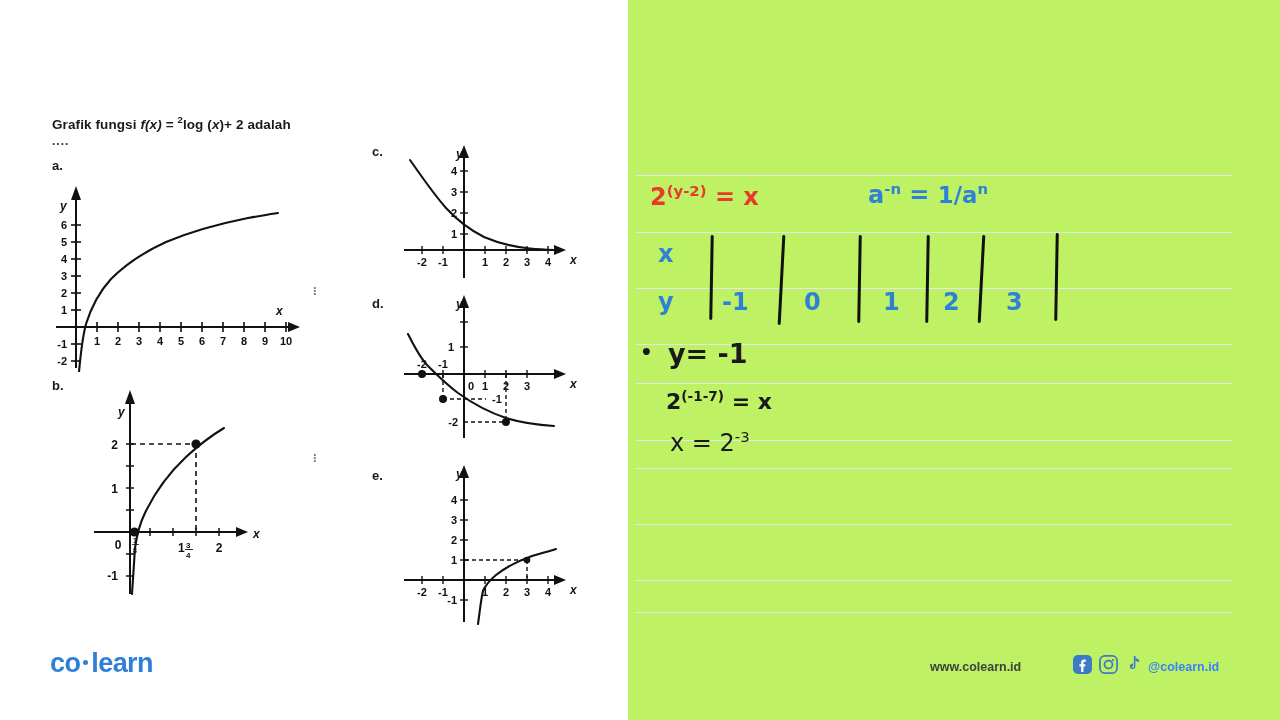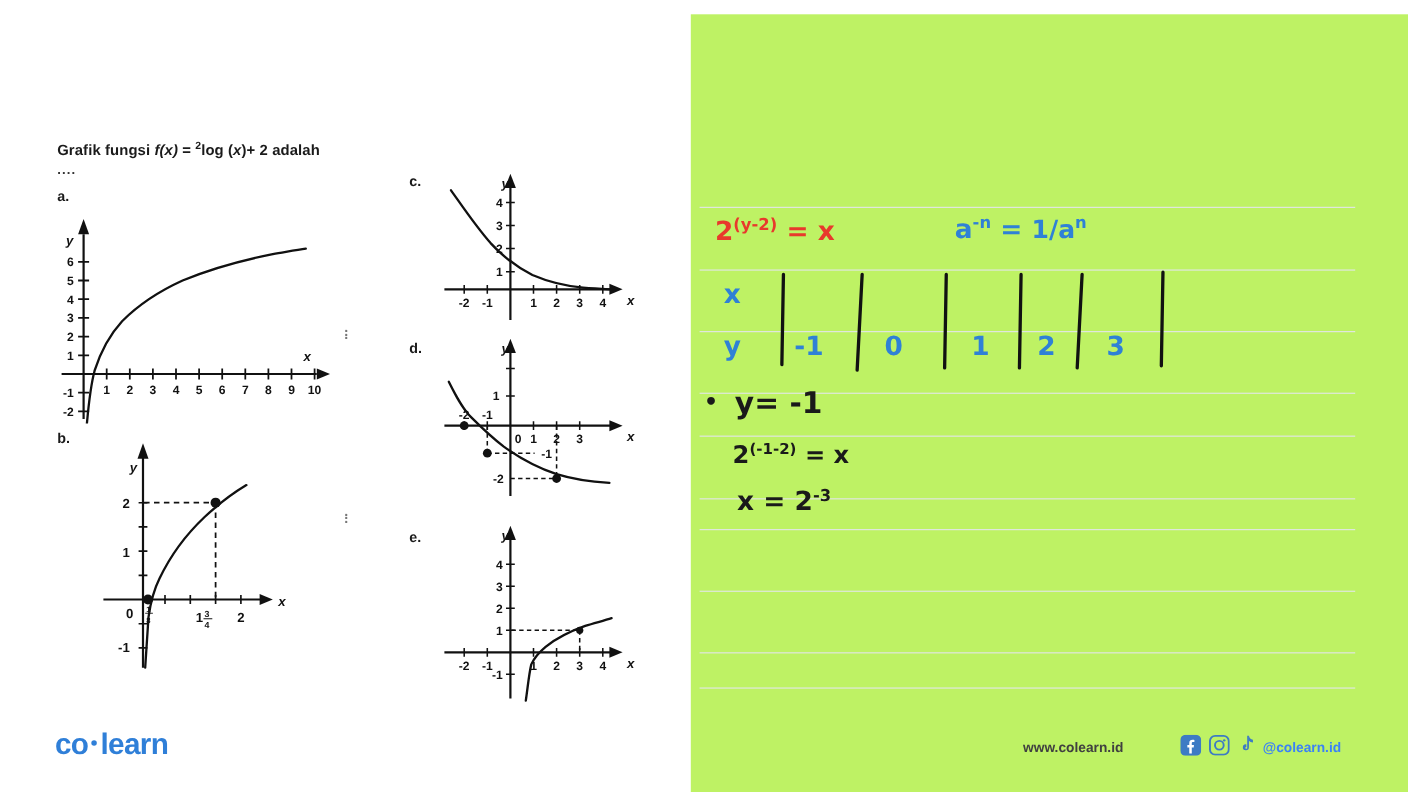--- a/index.html
+++ b/index.html
@@ -4,21 +4,21 @@
 <style>
   html,body{margin:0;padding:0;}
   body{
     width:1280px;height:720px;
     background:#ffffff;
     font-family:"Liberation Sans", sans-serif;
     color:#111;
     overflow:hidden;
     position:relative;
   }
-  .page{position:absolute;inset:0;margin-top:13px;}
+  .page{position:absolute;inset:0;}
 
   
   .worksheet{position:absolute;left:0;top:0;width:628px;height:720px;background:#fff;}
 
   .question{
     position:absolute;left:52px;top:114px;width:420px;
     font-size:13.5px;font-weight:600;letter-spacing:.1px;color:#1a1a1a;
   }
   .question .ital{font-style:italic;}
   .question sup{font-size:9.5px;vertical-align:super;}
@@ -355,24 +355,24 @@
     <div class="hw hw-blue" style="left:94px;top:288px;font-size:24px;font-weight:700;">-1</div>
     <div class="hw hw-blue" style="left:176px;top:288px;font-size:24px;font-weight:700;">0</div>
     <div class="hw hw-blue" style="left:255px;top:288px;font-size:24px;font-weight:700;">1</div>
     <div class="hw hw-blue" style="left:315px;top:288px;font-size:24px;font-weight:700;">2</div>
     <div class="hw hw-blue" style="left:378px;top:288px;font-size:24px;font-weight:700;">3</div>
 
     <div class="hw hw-black" style="left:12px;top:340px;font-size:20px;font-weight:700;">•</div>
     <div class="hw hw-black" style="left:40px;top:338px;font-size:27px;font-weight:700;">y= -1</div>
 
     <div class="hw hw-black" style="left:38px;top:388px;font-size:22px;font-weight:700;">
-      <span>2</span><sup>(-1-2)</sup><span> = x</span>
-    </div>
-
-    <div class="hw hw-black" style="left:42px;top:428px;font-size:24px;font-weight:700;text-align:center;">
+      <span>2</span><sup>(-1-7)</sup><span> = x</span>
+    </div>
+
+    <div class="hw hw-black" style="left:42px;top:428px;font-size:24px;font-weight:400;text-align:center;">
       <span>x = </span><span>2</span><sup>-3</sup>
     </div>
   </div>
 
   <div class="logo">
     <span>co</span><span class="dot"></span><span>learn</span>
   </div>
 
   <div class="site">www.colearn.id</div>
 

